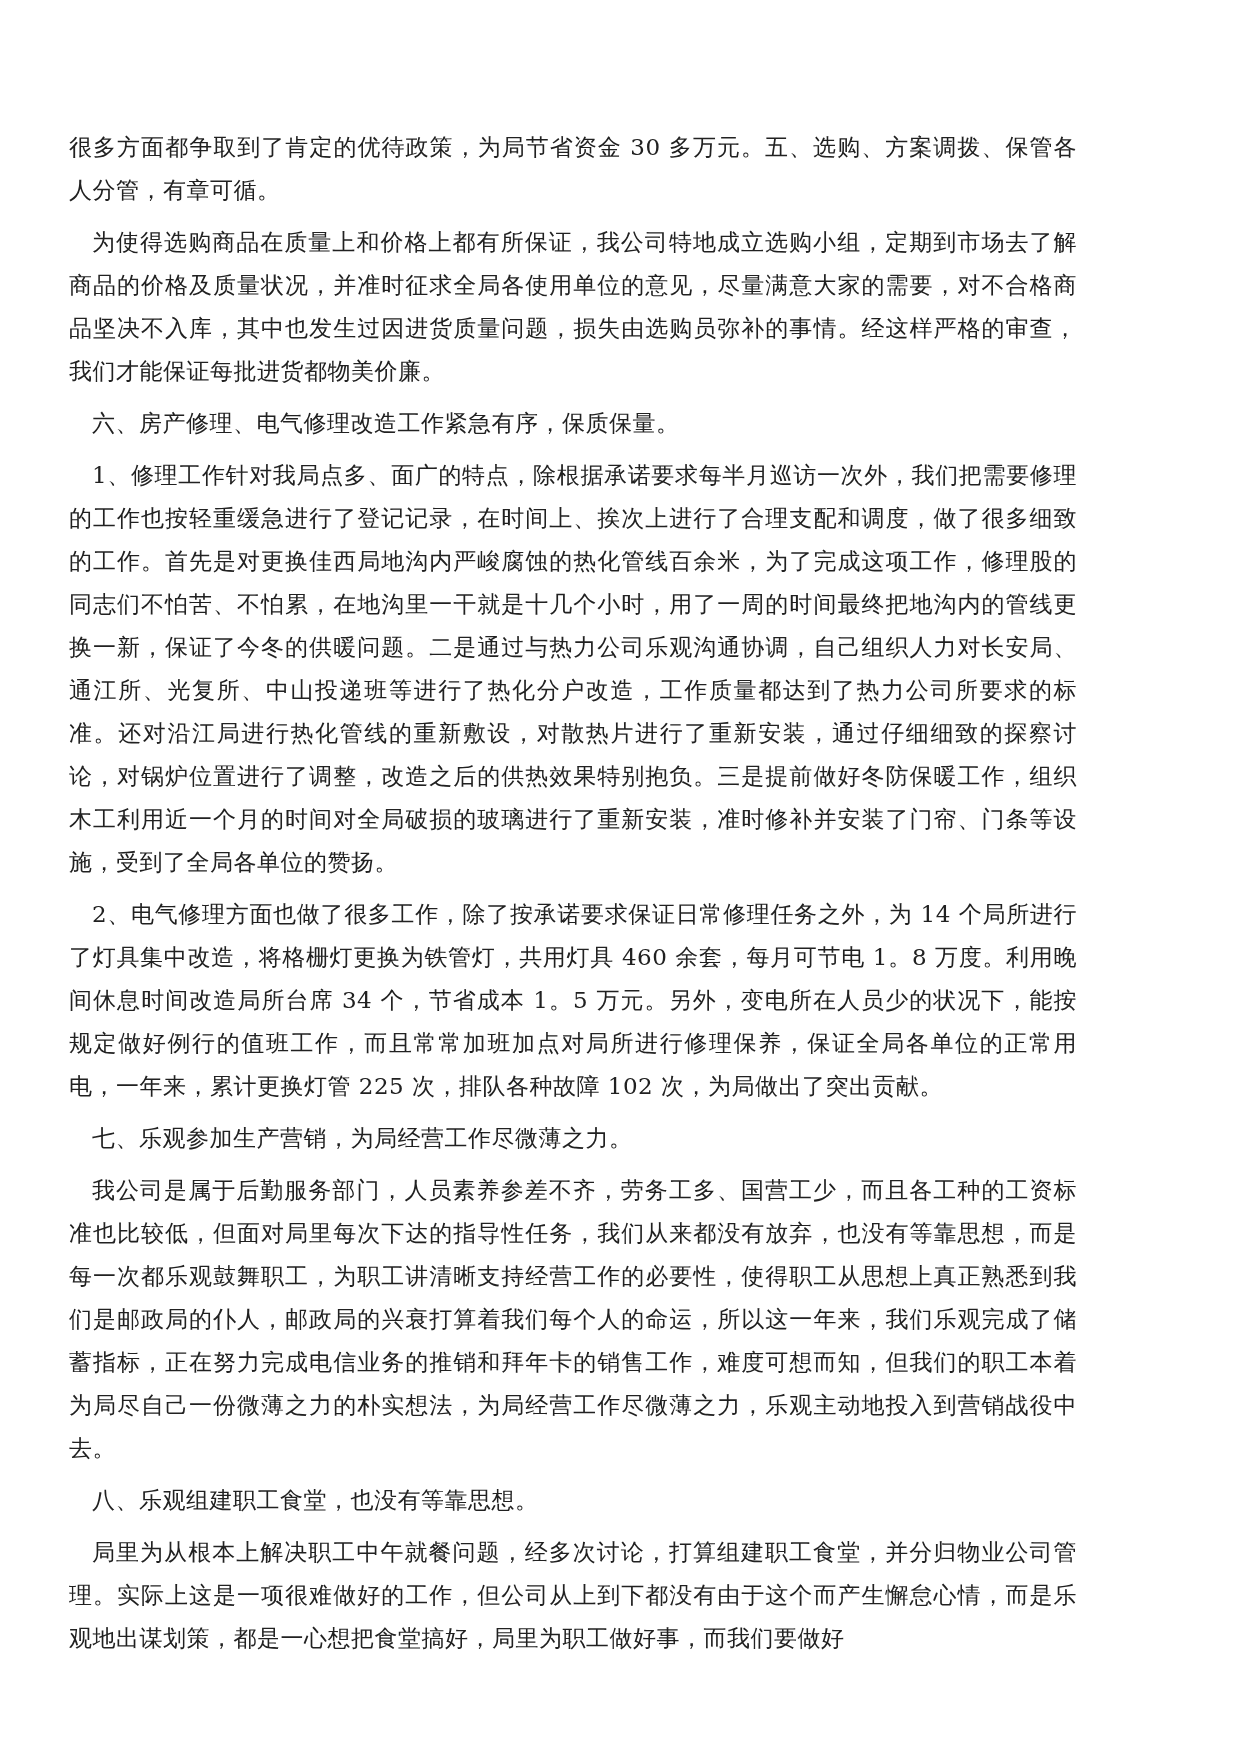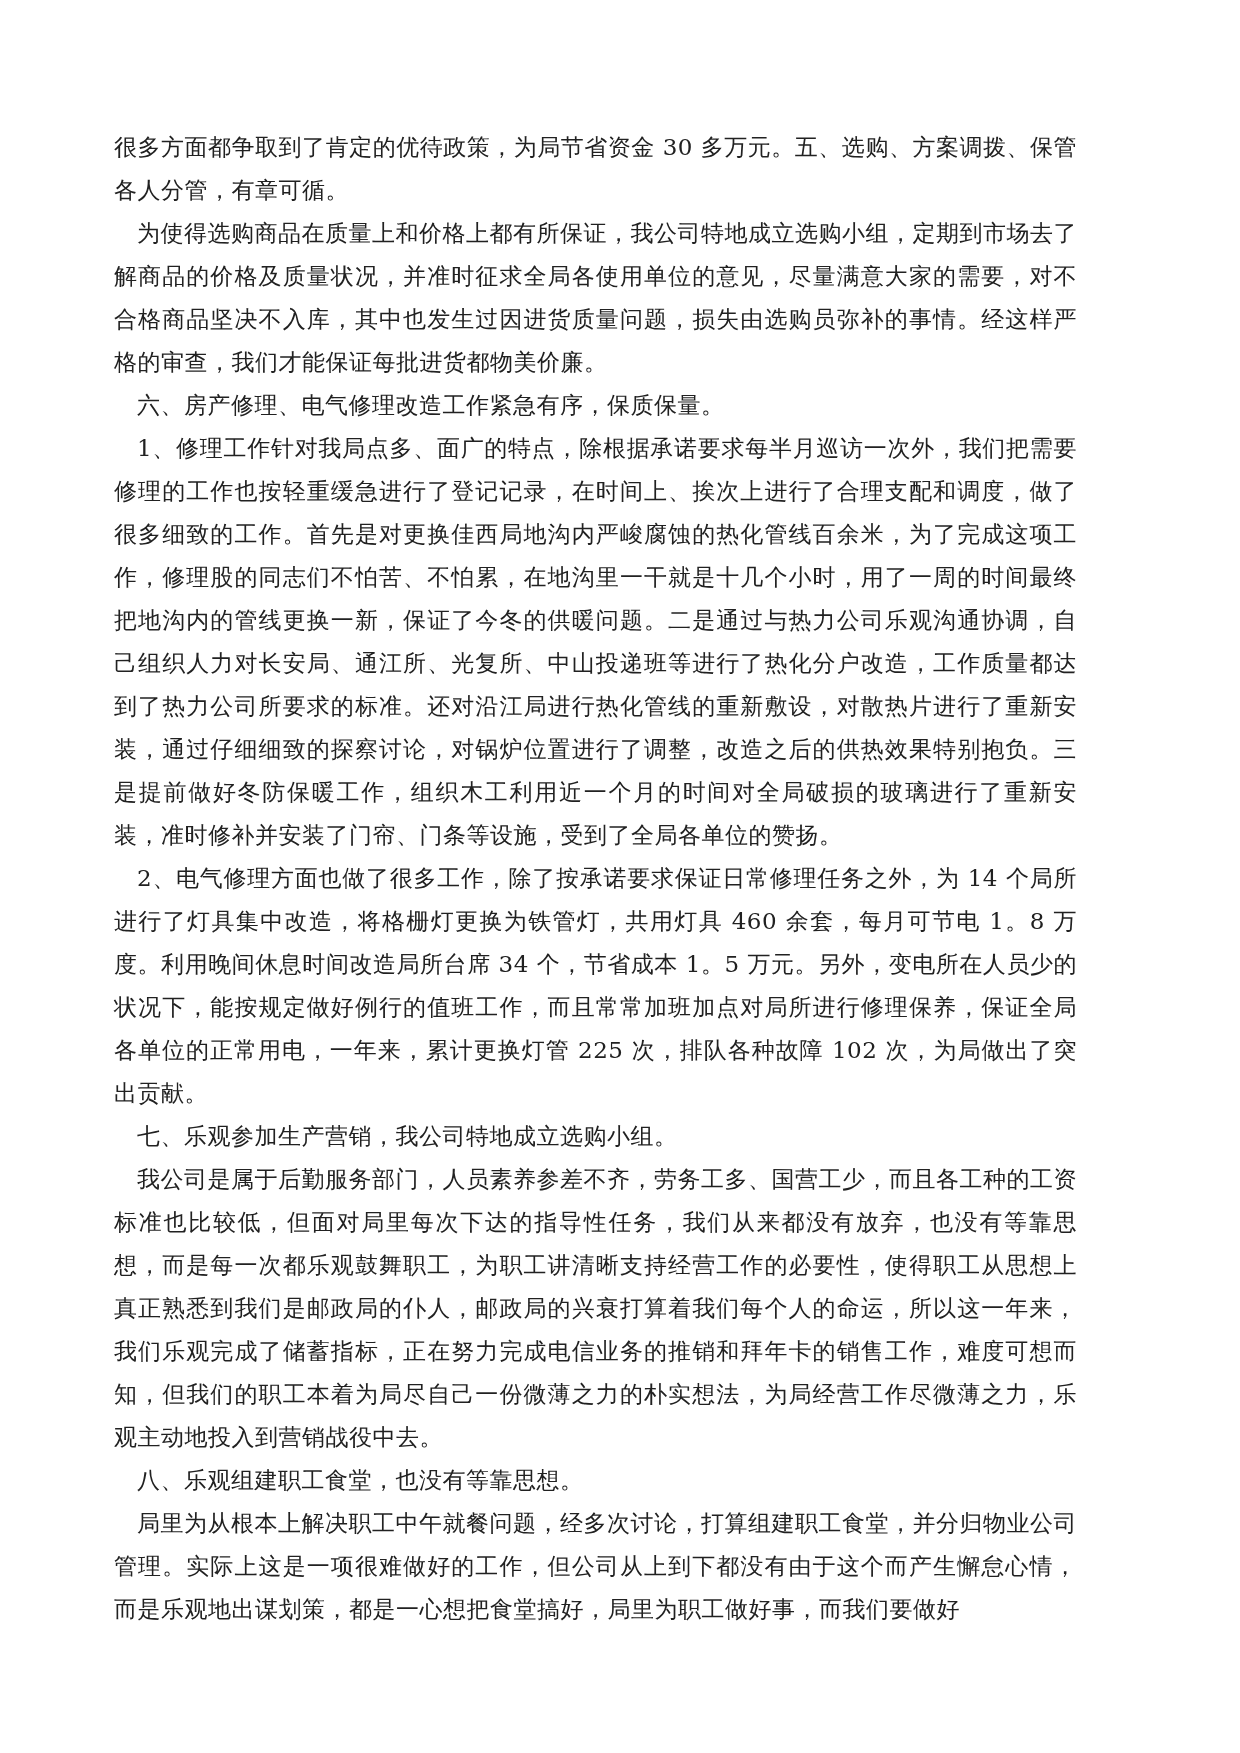--- a/index.html
+++ b/index.html
@@ -10,48 +10,49 @@
   body {
     width: 1240px;
     height: 1753px;
     position: relative;
     font-family: "DejaVu Serif", "Liberation Serif", serif;
   }
   .page {
     box-sizing: border-box;
     width: 1240px;
     height: 1753px;
-    padding: 126px 163px 40px 114px;
+    padding: 126px 163px 40px 69px;
     background: #ffffff;
     overflow: hidden;
   }
   .page p {
     margin: 0;
     padding: 0;
     font-size: 23px;
     line-height: 43px;
     color: #212121;
     text-align: justify;
     text-justify: inter-ideograph;
     letter-spacing: 0.5px;
     word-break: break-all;
   }
   .page p.indent {
     text-indent: 1em;
+    margin-top: 9px;
   }
   .page p.no-indent {
     text-indent: 0;
   }
 </style>
 </head>
 <body>
 
 <div class="page">
   <p class="no-indent">很多方面都争取到了肯定的优待政策，为局节省资金 30 多万元。五、选购、方案调拨、保管各人分管，有章可循。</p>
   <p class="indent">为使得选购商品在质量上和价格上都有所保证，我公司特地成立选购小组，定期到市场去了解商品的价格及质量状况，并准时征求全局各使用单位的意见，尽量满意大家的需要，对不合格商品坚决不入库，其中也发生过因进货质量问题，损失由选购员弥补的事情。经这样严格的审查，我们才能保证每批进货都物美价廉。</p>
   <p class="indent">六、房产修理、电气修理改造工作紧急有序，保质保量。</p>
   <p class="indent">1、修理工作针对我局点多、面广的特点，除根据承诺要求每半月巡访一次外，我们把需要修理的工作也按轻重缓急进行了登记记录，在时间上、挨次上进行了合理支配和调度，做了很多细致的工作。首先是对更换佳西局地沟内严峻腐蚀的热化管线百余米，为了完成这项工作，修理股的同志们不怕苦、不怕累，在地沟里一干就是十几个小时，用了一周的时间最终把地沟内的管线更换一新，保证了今冬的供暖问题。二是通过与热力公司乐观沟通协调，自己组织人力对长安局、通江所、光复所、中山投递班等进行了热化分户改造，工作质量都达到了热力公司所要求的标准。还对沿江局进行热化管线的重新敷设，对散热片进行了重新安装，通过仔细细致的探察讨论，对锅炉位置进行了调整，改造之后的供热效果特别抱负。三是提前做好冬防保暖工作，组织木工利用近一个月的时间对全局破损的玻璃进行了重新安装，准时修补并安装了门帘、门条等设施，受到了全局各单位的赞扬。</p>
   <p class="indent">2、电气修理方面也做了很多工作，除了按承诺要求保证日常修理任务之外，为 14 个局所进行了灯具集中改造，将格栅灯更换为铁管灯，共用灯具 460 余套，每月可节电 1。8 万度。利用晚间休息时间改造局所台席 34 个，节省成本 1。5 万元。另外，变电所在人员少的状况下，能按规定做好例行的值班工作，而且常常加班加点对局所进行修理保养，保证全局各单位的正常用电，一年来，累计更换灯管 225 次，排队各种故障 102 次，为局做出了突出贡献。</p>
-  <p class="indent">七、乐观参加生产营销，我公司特地成立选购小组。</p>
+  <p class="indent">七、乐观参加生产营销，为局经营工作尽微薄之力。</p>
   <p class="indent">我公司是属于后勤服务部门，人员素养参差不齐，劳务工多、国营工少，而且各工种的工资标准也比较低，但面对局里每次下达的指导性任务，我们从来都没有放弃，也没有等靠思想，而是每一次都乐观鼓舞职工，为职工讲清晰支持经营工作的必要性，使得职工从思想上真正熟悉到我们是邮政局的仆人，邮政局的兴衰打算着我们每个人的命运，所以这一年来，我们乐观完成了储蓄指标，正在努力完成电信业务的推销和拜年卡的销售工作，难度可想而知，但我们的职工本着为局尽自己一份微薄之力的朴实想法，为局经营工作尽微薄之力，乐观主动地投入到营销战役中去。</p>
   <p class="indent">八、乐观组建职工食堂，也没有等靠思想。</p>
   <p class="indent">局里为从根本上解决职工中午就餐问题，经多次讨论，打算组建职工食堂，并分归物业公司管理。实际上这是一项很难做好的工作，但公司从上到下都没有由于这个而产生懈怠心情，而是乐观地出谋划策，都是一心想把食堂搞好，局里为职工做好事，而我们要做好</p>
 </div>
 
 </body></html>

